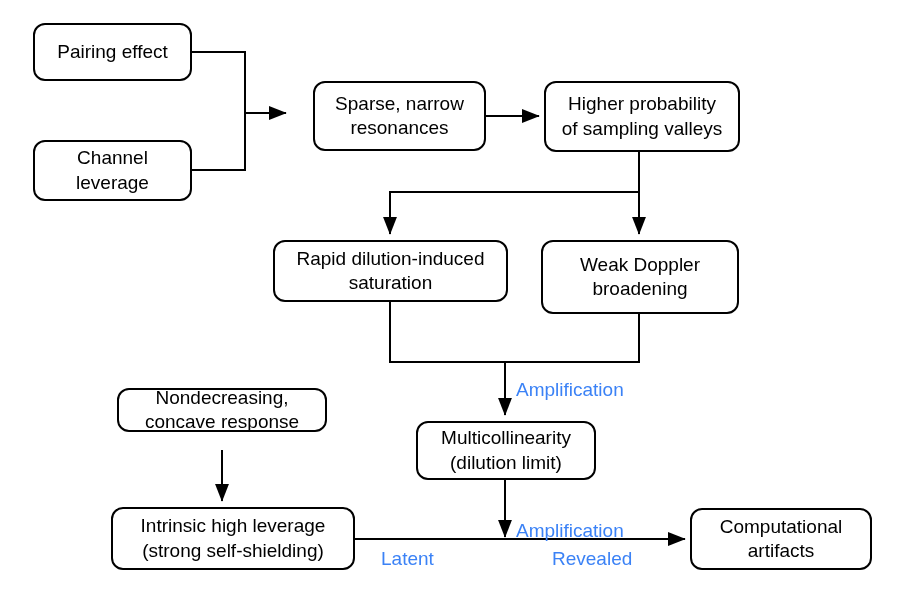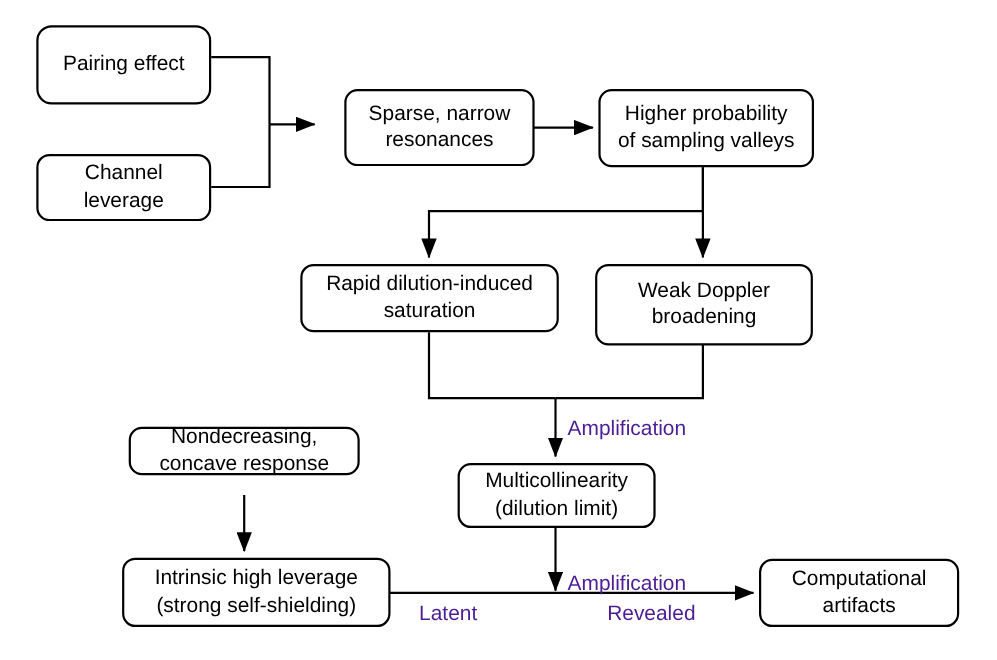--- a/index.html
+++ b/index.html
@@ -34,21 +34,21 @@
     text-align: center;
     color: #000000;
     font-size: 19px;
     line-height: 1.28;
     font-family: "Liberation Sans", sans-serif;
     white-space: pre-line;
     padding: 2px 6px;
   }
   .edge-label {
     position: absolute;
-    color: #4c1d95;
+    color: #3b82f6;
     font-size: 19px;
     font-family: "Liberation Sans", sans-serif;
     white-space: nowrap;
     background: transparent;
   }
 </style>
 </head>
 <body>
 
 <div id="canvas">
@@ -82,21 +82,21 @@
 
       <path d="M 222 450 L 222 501" marker-end="url(#arrowhead)"></path>
 
       <path d="M 505 480 L 505 537" marker-end="url(#arrowhead)"></path>
 
       <path d="M 344 539 L 685 539" marker-end="url(#arrowhead)"></path>
 
     </g>
   </svg>
 
-  <div class="node-box" style="left:33px;  top:23px;  width:159px; height:72px;border-radius:14px;">Pairing effect</div>
+  <div class="node-box" style="left:33px;  top:23px;  width:159px; height:58px;">Pairing effect</div>
   <div class="node-box" style="left:33px;  top:140px; width:159px; height:61px;">Channel
 leverage</div>
   <div class="node-box" style="left:291px; top:81px;  width:173px; height:70px;margin-left:22px;">Sparse, narrow
 resonances</div>
   <div class="node-box" style="left:544px; top:81px;  width:196px; height:71px;">Higher probability
 of sampling valleys</div>
   <div class="node-box" style="left:273px; top:240px; width:235px; height:62px;">Rapid dilution-induced
 saturation</div>
   <div class="node-box" style="left:541px; top:240px; width:198px; height:74px;">Weak Doppler
 broadening</div>

